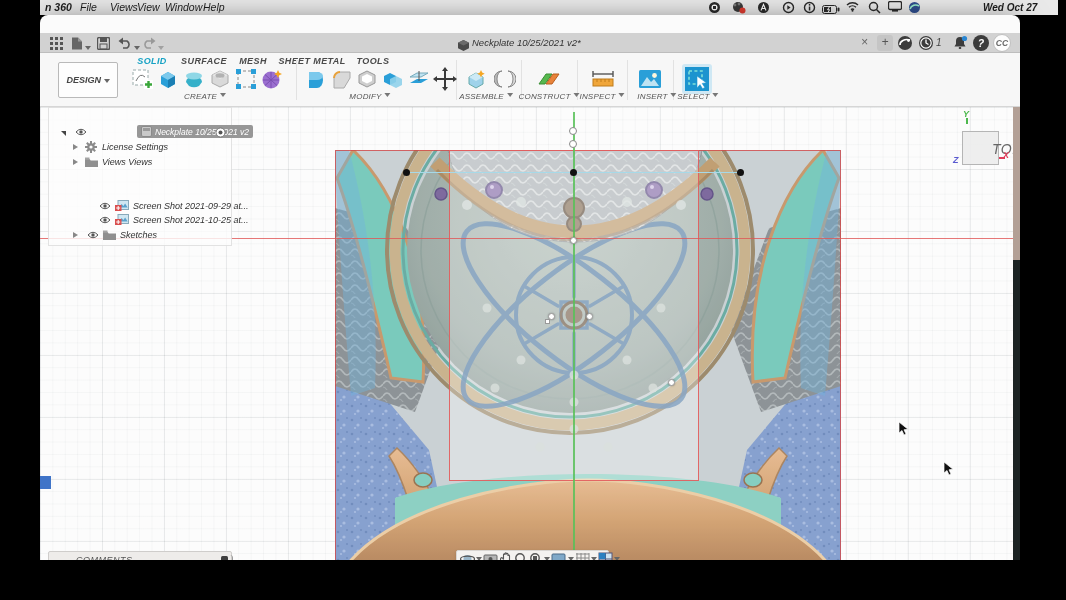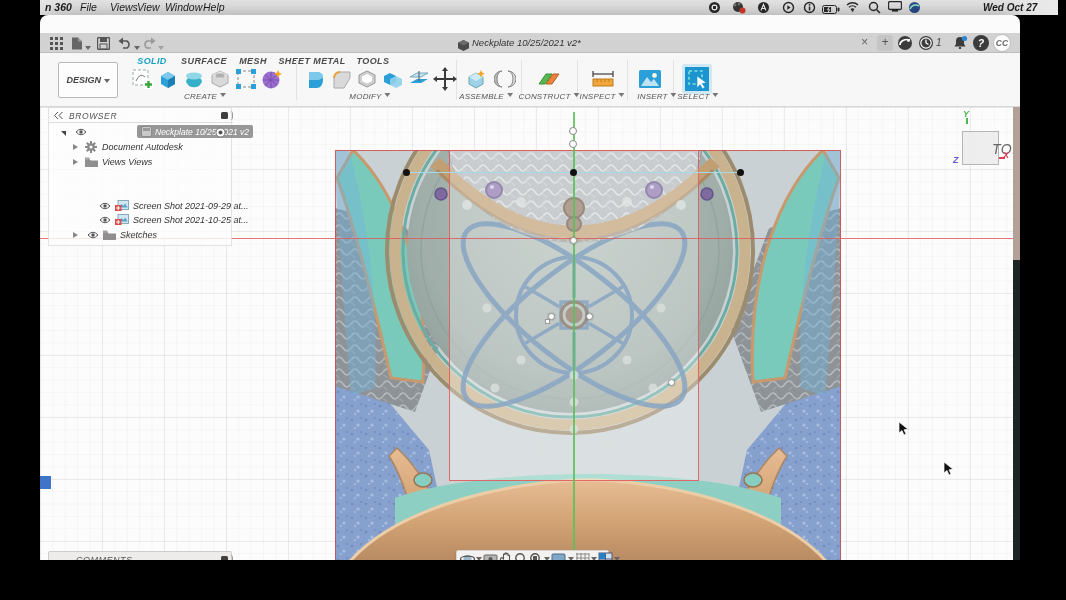--- a/index.html
+++ b/index.html
@@ -472,28 +472,20 @@
   <span class="vc-lbl axisZ" style="left:953px;top:155px;">Z</span>
 
   <svg class="abs" style="left:898px;top:421px;" width="11" height="15">
       <path d="M1,1 L1,12 L4,9.5 L6,14 L8,13 L6,8.8 L10,8.3Z" fill="#111" stroke="#fff" stroke-width="0.7"></path>
     </svg>
   <svg class="abs" style="left:943px;top:461px;" width="11" height="15">
       <path d="M1,1 L1,12 L4,9.5 L6,14 L8,13 L6,8.8 L10,8.3Z" fill="#111" stroke="#fff" stroke-width="0.7"></path>
     </svg>
 
   <div class="abs panel">
-    <div class="abs" style="left:0;top:0;width:184px;height:15px;border-bottom:1px solid #ddd;">
-      <svg class="abs" style="left:5px;top:4px;" width="9" height="7">
-          <path d="M4,0 L0.5,3.5 L4,7 M8.5,0 L5,3.5 L8.5,7" stroke="#555" fill="none"></path>
-        </svg>
-      <span class="abs" style="left:20px;top:3px;font-size:8.5px;letter-spacing:.6px;color:#555;">BROWSER</span>
-      <span class="abs" style="left:172px;top:4px;width:7px;height:7px;background:#3f3f3f;border-radius:1.5px;"></span>
-      <span class="abs" style="left:181px;top:3px;width:3px;height:9px;border-right:1.5px solid #999;border-radius:0 3px 3px 0;"></span>
-    </div>
 
     <div class="prow" style="top:17px;">
       <span class="expander open" style="left:12px;"></span>
       <svg class="abs" style="left:26px;top:3px;" width="12" height="8">
           <path d="M1,4 Q6,-1.5 11,4 Q6,9.5 1,4Z" fill="none" stroke="#555"></path>
           <circle cx="6" cy="4" r="1.7" fill="#555"></circle>
         </svg>
       <span class="pill"></span>
       <svg class="abs" style="left:92px;top:1px;" width="11" height="11">
           <rect x="0.5" y="0.5" width="10" height="10" rx="1.5" fill="#c9c9c9" stroke="#8a8a8a"></rect>
@@ -511,21 +503,21 @@
       <svg class="abs" style="left:36px;top:1px;" width="12" height="12">
           <g stroke="#8a8a8a" stroke-width="2">
             <line x1="6" y1="0" x2="6" y2="12"></line>
             <line x1="0" y1="6" x2="12" y2="6"></line>
             <line x1="1.8" y1="1.8" x2="10.2" y2="10.2"></line>
             <line x1="10.2" y1="1.8" x2="1.8" y2="10.2"></line>
           </g>
           <circle cx="6" cy="6" r="3.8" fill="#8a8a8a"></circle>
           <circle cx="6" cy="6" r="1.6" fill="#fbfbfb"></circle>
         </svg>
-      <span class="lbl" style="left:53px;">Document Autodesk</span>
+      <span class="lbl" style="left:53px;">License Settings</span>
     </div>
 
     <div class="prow" style="top:47px;">
       <span class="expander" style="left:24px;"></span>
       <svg class="abs" style="left:36px;top:2px;" width="13" height="10">
           <path d="M0,2 h4.5 l1.2,1.6 H13 V10 H0Z" fill="#8f8f8f"></path>
           <rect x="0" y="0.5" width="4.5" height="2.2" fill="#a5a5a5"></rect>
         </svg>
       <span class="lbl" style="left:53px;">Views Views</span>
     </div>

